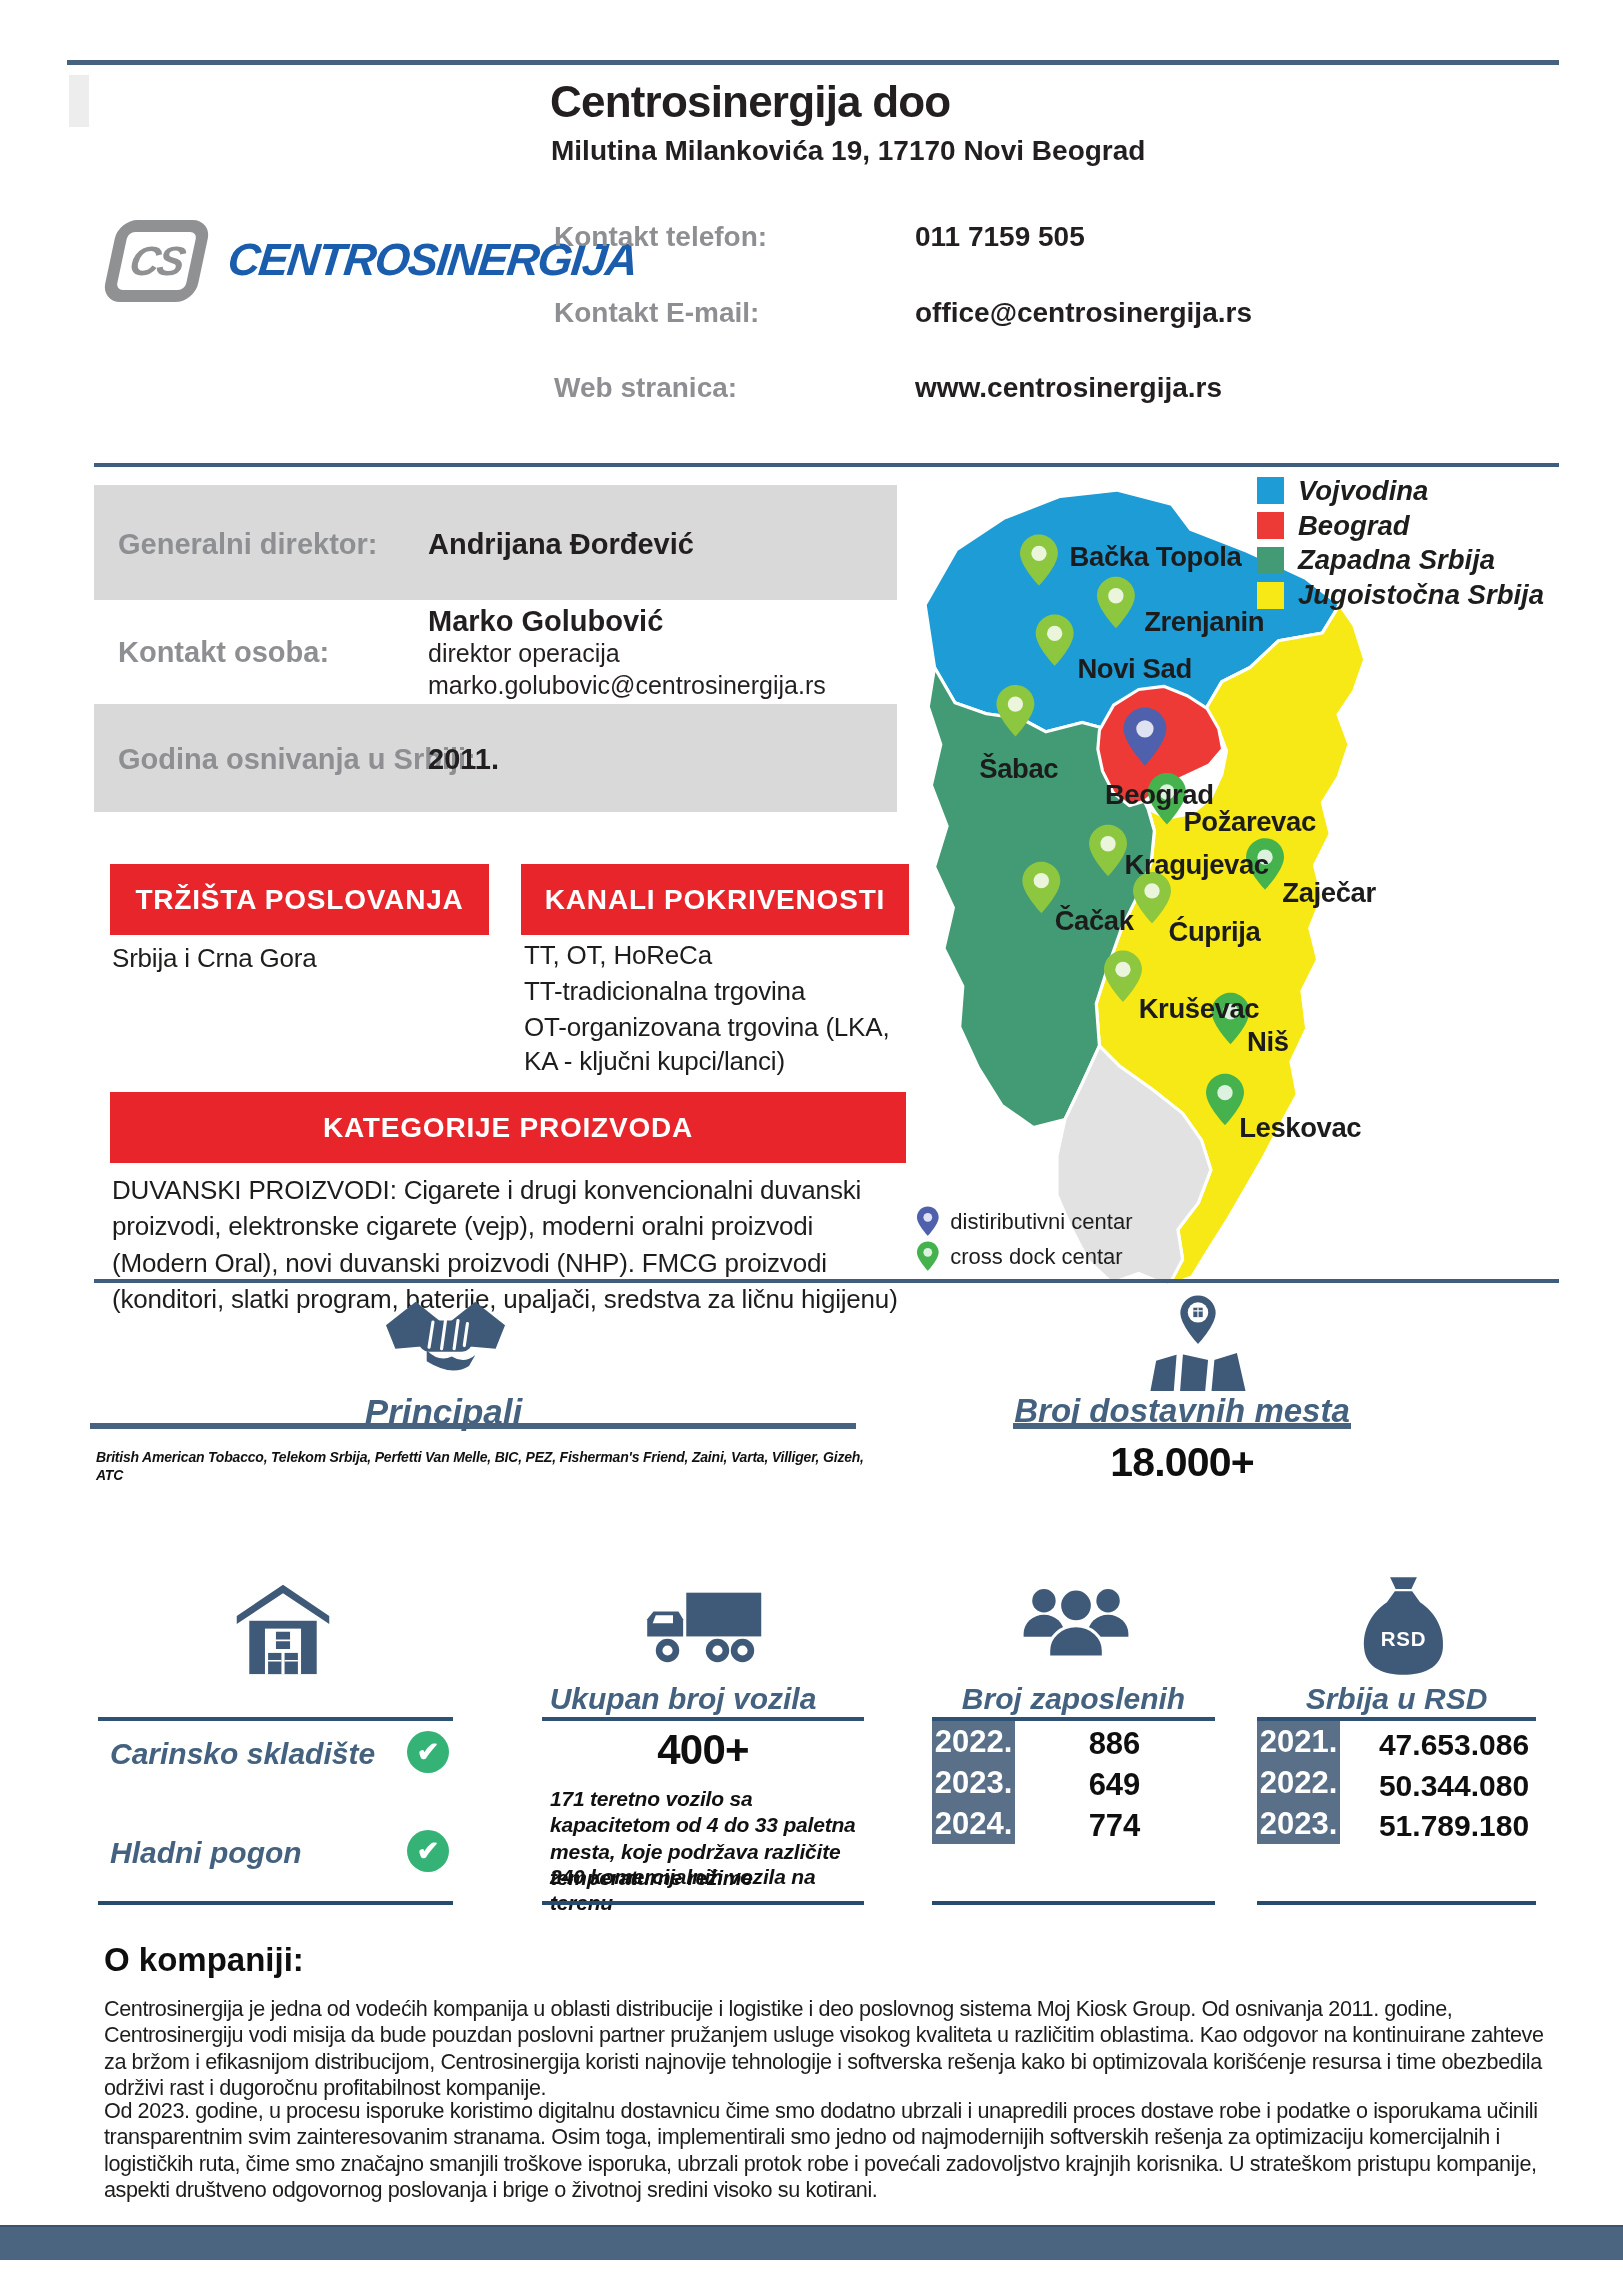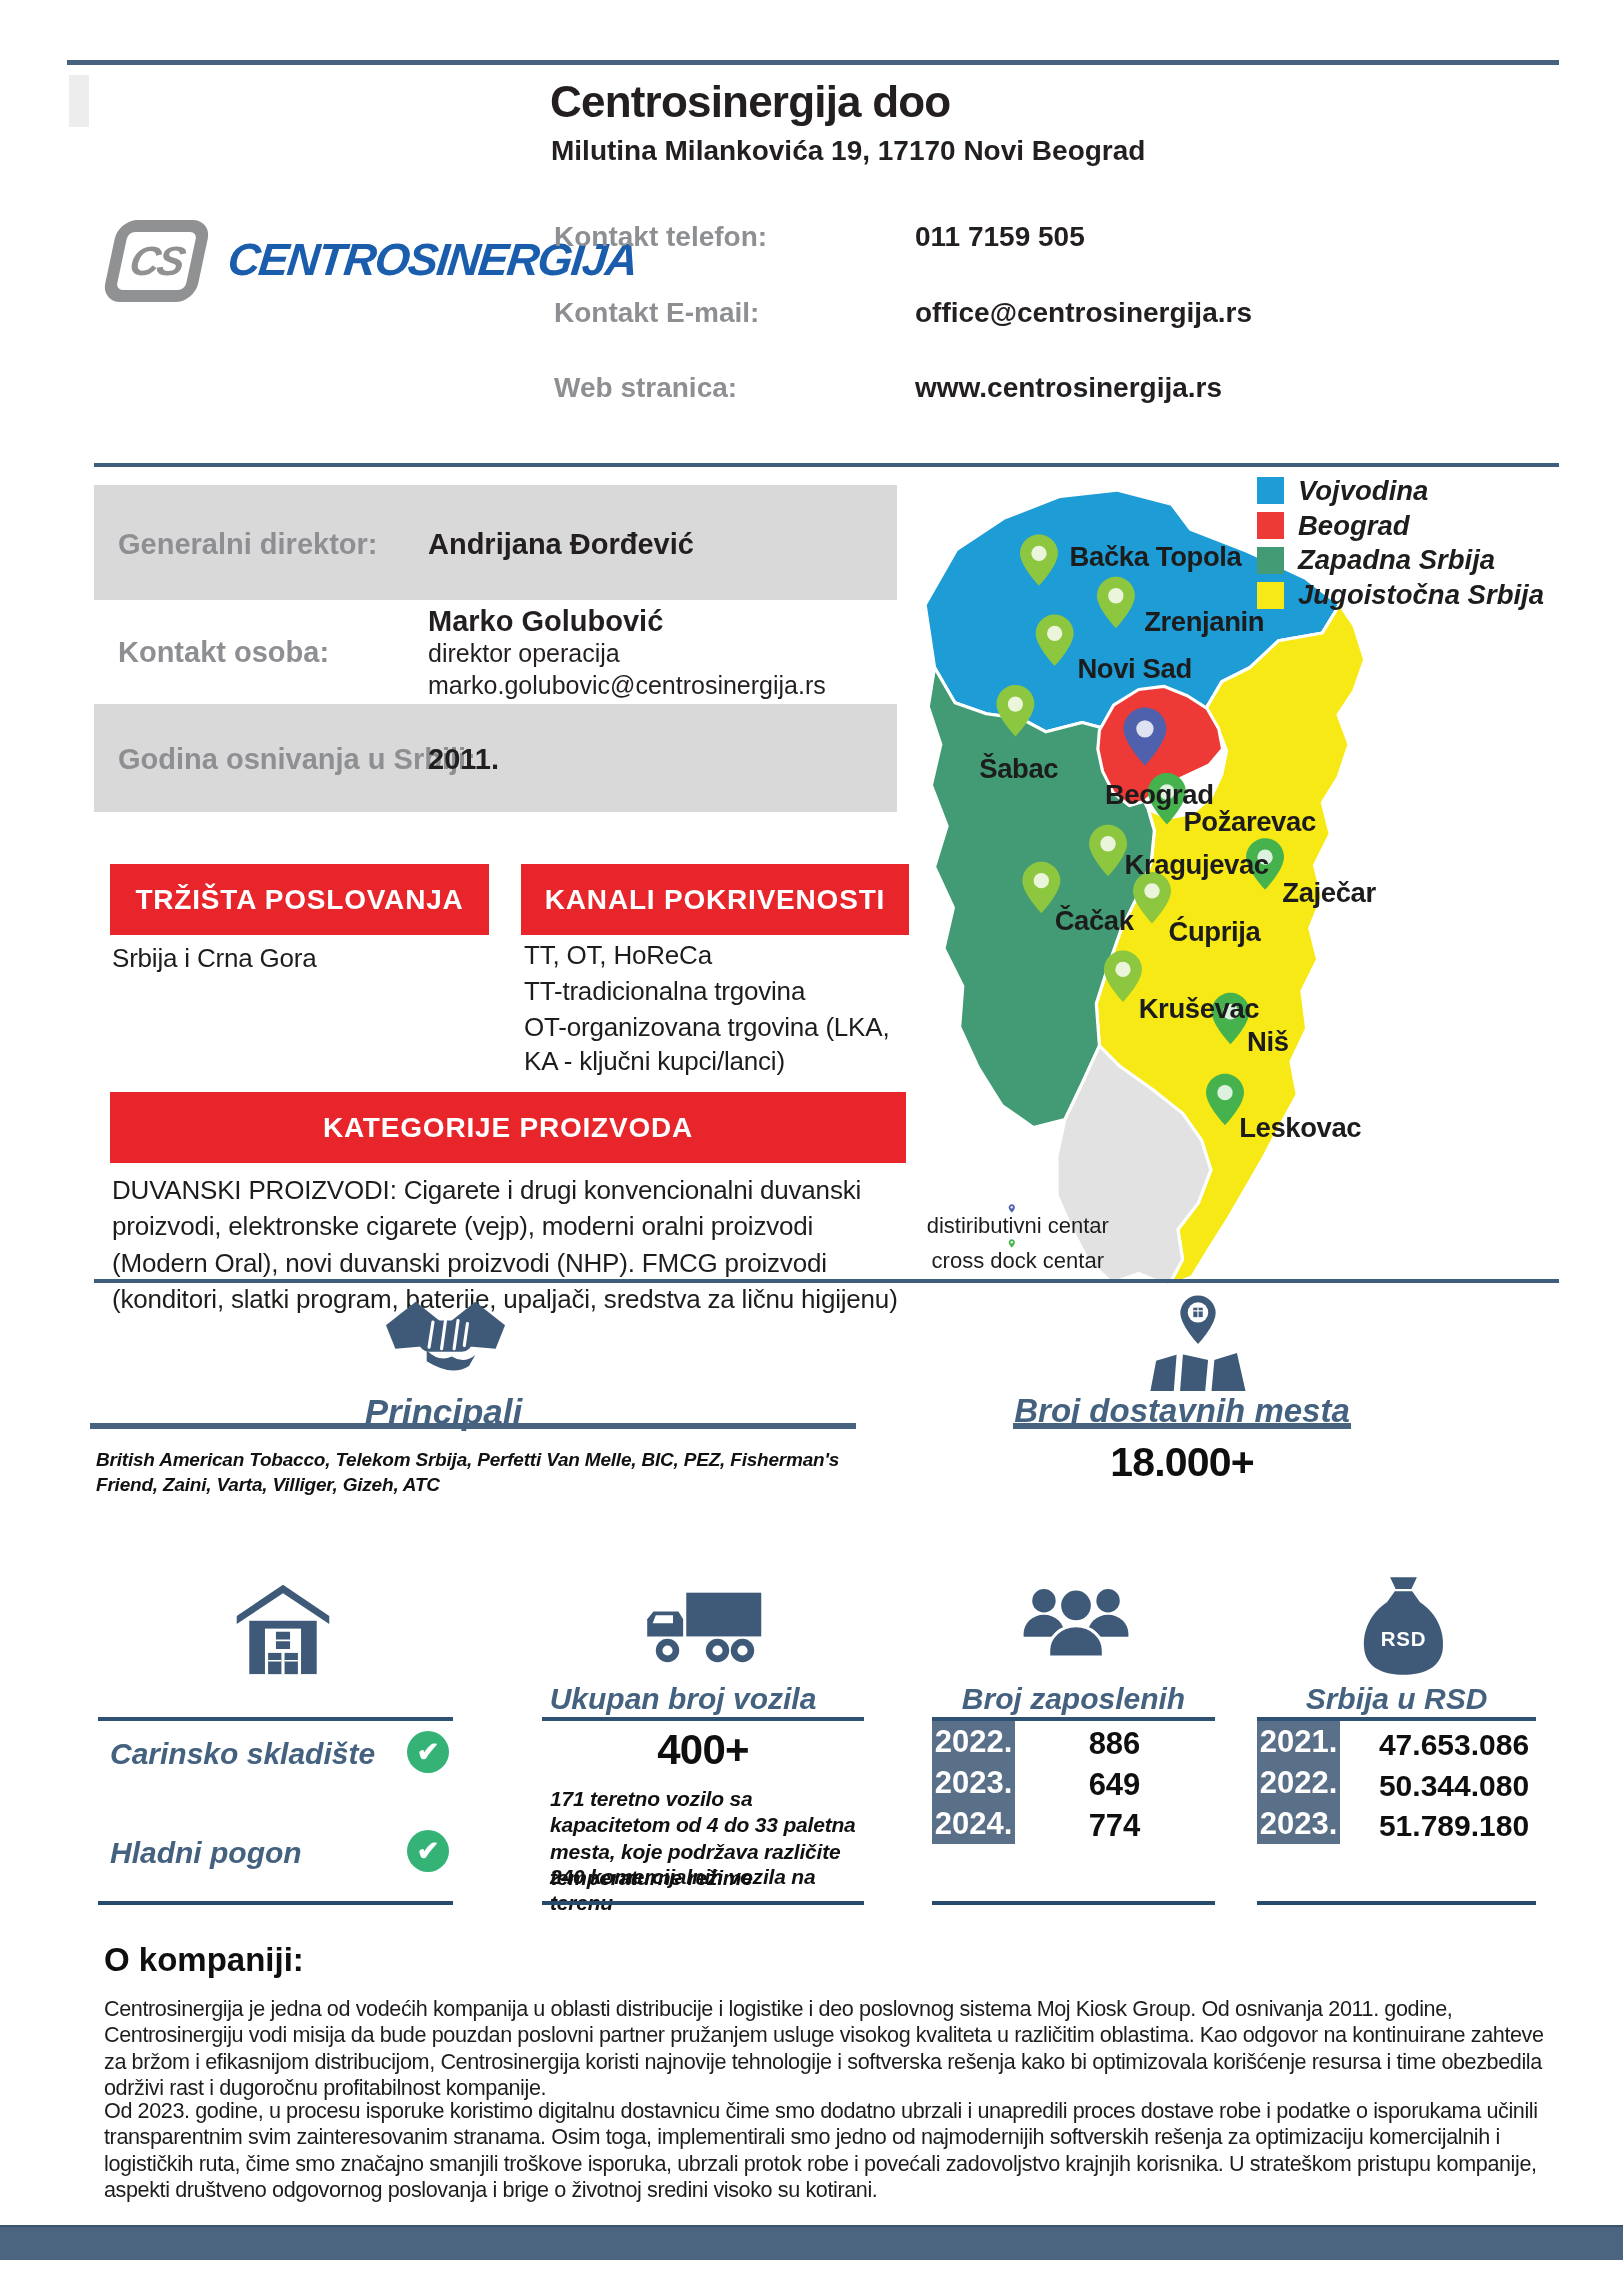--- a/index.html
+++ b/index.html
@@ -33,27 +33,27 @@
   
   .map{left:911px;top:485px;width:712px;height:803px;}
   .city-label{font:700 35px "Liberation Sans", sans-serif;fill:#1c1c1c;letter-spacing:-0.5px;}
   .pin-light{color:#8dc63f;} .pin-med{color:#45b24e;} .pin-blue{color:#4f61ad;}
   .rlegend{position:absolute;left:346px;top:-7.9px;}
   .rlegend .row{display:flex;align-items:center;margin-bottom:7.9px;height:27px;}
   .sw{width:27px;height:27px;margin-right:14px;flex:0 0 auto;}
   .sw0{background:#1e9cd6;} .sw1{background:#ee3a36;} .sw2{background:#429b74;} .sw3{background:#f7e916;}
   .rlegend .lab{font-size:27.5px;font-weight:700;font-style:italic;color:#1d1d1b;white-space:nowrap;}
   .mlegend{position:absolute;left:4.7px;top:719px;}
-  .mlegend .row{display:flex;align-items:center;height:35px;flex-direction:column;}
+  .mlegend .row{display:flex;align-items:center;height:35px;}
   .mlegend .lab{font-size:22px;color:#1d1d1b;margin-left:11px;white-space:nowrap;}
   
   .sec-title{position:absolute;font-size:35px;font-weight:700;font-style:italic;color:#44627f;text-align:center;}
   .steel-line{position:absolute;height:5.5px;background:#47637f;}
   .big-val{position:absolute;font-size:41px;font-weight:800;color:#0f0f0f;text-align:center;letter-spacing:-0.8px;}
-  .principals-text{position:absolute;left:96px;top:1448px;width:777px;font-size:19px;font-style:italic;
+  .principals-text{position:absolute;left:96px;top:1448px;width:777px;font-size:14px;font-style:italic;
                    font-weight:600;line-height:1.3;color:#111;letter-spacing:-0.2px;}
   
   .stat-title{position:absolute;font-size:30px;font-weight:700;font-style:italic;color:#44627f;text-align:center;}
   .thin-line{position:absolute;height:3.9px;background:#2f5274;}
   .fac-label{position:absolute;font-size:30px;font-weight:700;font-style:italic;color:#44627f;text-align:right;}
   .check{position:absolute;width:42px;height:42px;border-radius:50%;background:#35b376;color:#fff;
          display:flex;align-items:center;justify-content:center;}
   .check::after{content:"✔";font-size:27px;font-weight:700;}
   .note{position:absolute;font-size:21px;font-style:italic;font-weight:600;line-height:1.25;color:#111;letter-spacing:-0.2px;}
   .year-col{position:absolute;width:83px;background:#5a7089;}

